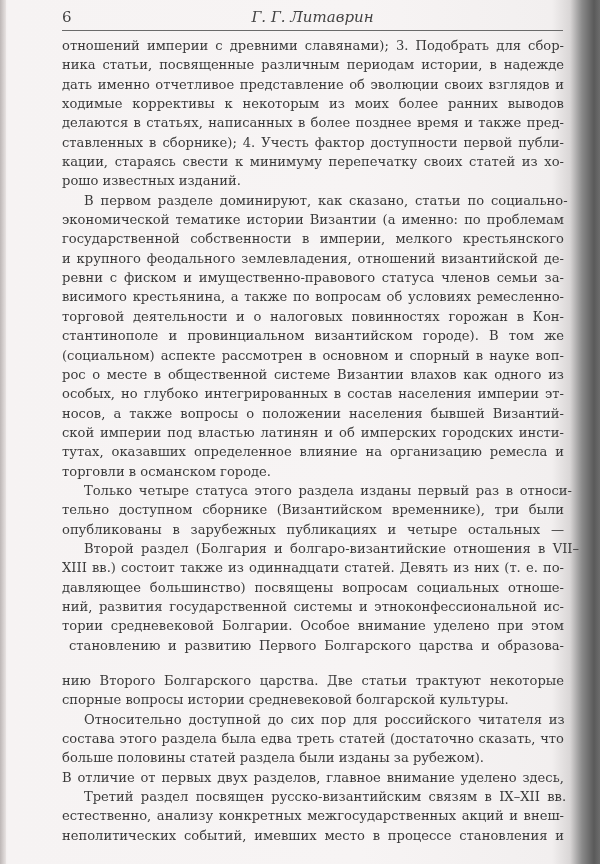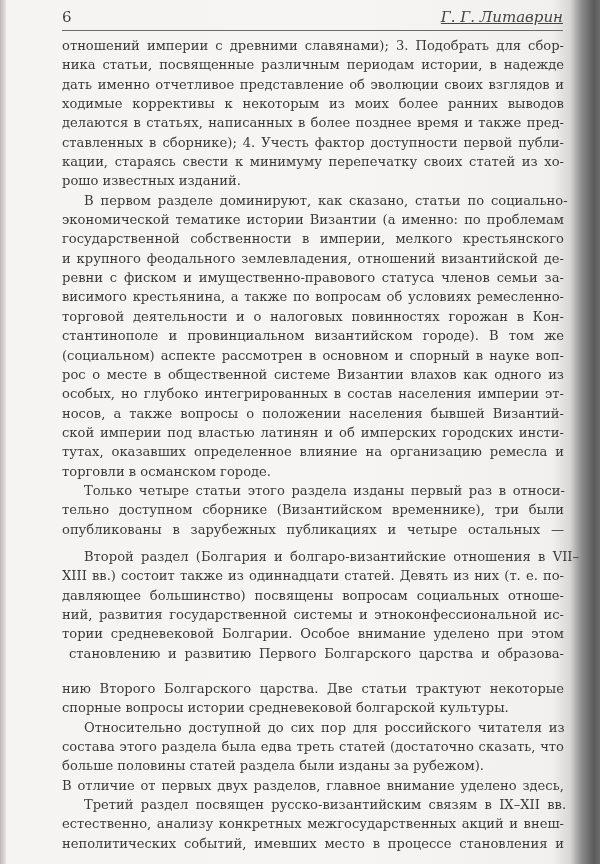--- a/index.html
+++ b/index.html
@@ -18,22 +18,22 @@
     background:linear-gradient(90deg,#bdb7b6,#e8e3e2);
   }
   .header {
     position:absolute; left:62px; top:6px; width:501px; height:24px;
     border-bottom:1.3px solid #6a6a6a;
   }
   .page-num {
     position:absolute; left:0; top:2px; font-size:15px; color:#444;
   }
   .running-title {
-    position:absolute; left:0; right:0; top:2px; text-align:right;
-    font-style:italic; font-size:15px; color:#444;text-decoration:underline;
+    position:absolute; left:0; right:0; top:2px; text-align:center;
+    font-style:italic; font-size:15px; color:#444;
   }
   .body-text {
     position:absolute; left:62px; top:36px; width:502px;
   }
   .line {
     height:19.35px; line-height:19.35px; font-size:13.1px;
     text-align:justify; text-align-last:justify; white-space:nowrap;
     letter-spacing:0;
   }
   .line.last { text-align-last:left; }
@@ -67,24 +67,24 @@
       <div class="line" style="word-spacing: 0px;">висимого крестьянина, а также по вопросам об условиях ремесленно-</div>
       <div class="line" style="word-spacing: 0px;">торговой деятельности и о налоговых повинностях горожан в Кон-</div>
       <div class="line" style="word-spacing: 0px;">стантинополе и провинциальном византийском городе). В том же</div>
       <div class="line" style="word-spacing: 0px;">(социальном) аспекте рассмотрен в основном и спорный в науке воп-</div>
       <div class="line" style="word-spacing: 0px;">рос о месте в общественной системе Византии влахов как одного из</div>
       <div class="line" style="word-spacing: 0px;">особых, но глубоко интегрированных в состав населения империи эт-</div>
       <div class="line" style="word-spacing: 0px;">носов, а также вопросы о положении населения бывшей Византий-</div>
       <div class="line" style="word-spacing: 0px;">ской империи под властью латинян и об имперских городских инсти-</div>
       <div class="line" style="word-spacing: 0px;">тутах, оказавших определенное влияние на организацию ремесла и</div>
       <div class="line last">торговли в османском городе.</div>
-      <div class="line indent" style="word-spacing: 2.44444px;">Только четыре статьи этого раздела изданы первый раз в относи-</div>
+      <div class="line indent" style="word-spacing: 2.44444px;">Только четыре статуса этого раздела изданы первый раз в относи-</div>
       <div class="line" style="word-spacing: 0px;">тельно доступном сборнике (Византийском временнике), три были</div>
       <div class="line" style="word-spacing: 0px;">опубликованы в зарубежных публикациях и четыре остальных —</div>
-      <div class="line indent" style="word-spacing: 3.14286px; margin-top: 8px;">Второй раздел (Болгария и болгаро-византийские отношения в VII–</div>
+      <div class="line indent" style="word-spacing: 3.14286px;">Второй раздел (Болгария и болгаро-византийские отношения в VII–</div>
       <div class="line" style="word-spacing: 0px;">XIII вв.) состоит также из одиннадцати статей. Девять из них (т. е. по-</div>
       <div class="line" style="word-spacing: 0px;">давляющее большинство) посвящены вопросам социальных отноше-</div>
       <div class="line" style="word-spacing: 0px;">ний, развития государственной системы и этноконфессиональной ис-</div>
       <div class="line" style="word-spacing: 0px;">тории средневековой Болгарии. Особое внимание уделено при этом</div>
       <div class="line" style="word-spacing: 0px; margin-left: 7px;">становлению и развитию Первого Болгарского царства и образова-</div>
       <div class="line" style="word-spacing: 0px; margin-top: 16px;">нию Второго Болгарского царства. Две статьи трактуют некоторые</div>
       <div class="line last">спорные вопросы истории средневековой болгарской культуры.</div>
       <div class="line indent" style="word-spacing: 2.75px;">Относительно доступной до сих пор для российского читателя из</div>
       <div class="line" style="word-spacing: 0px;">состава этого раздела была едва треть статей (достаточно сказать, что</div>
       <div class="line last">больше половины статей раздела были изданы за рубежом).</div>

